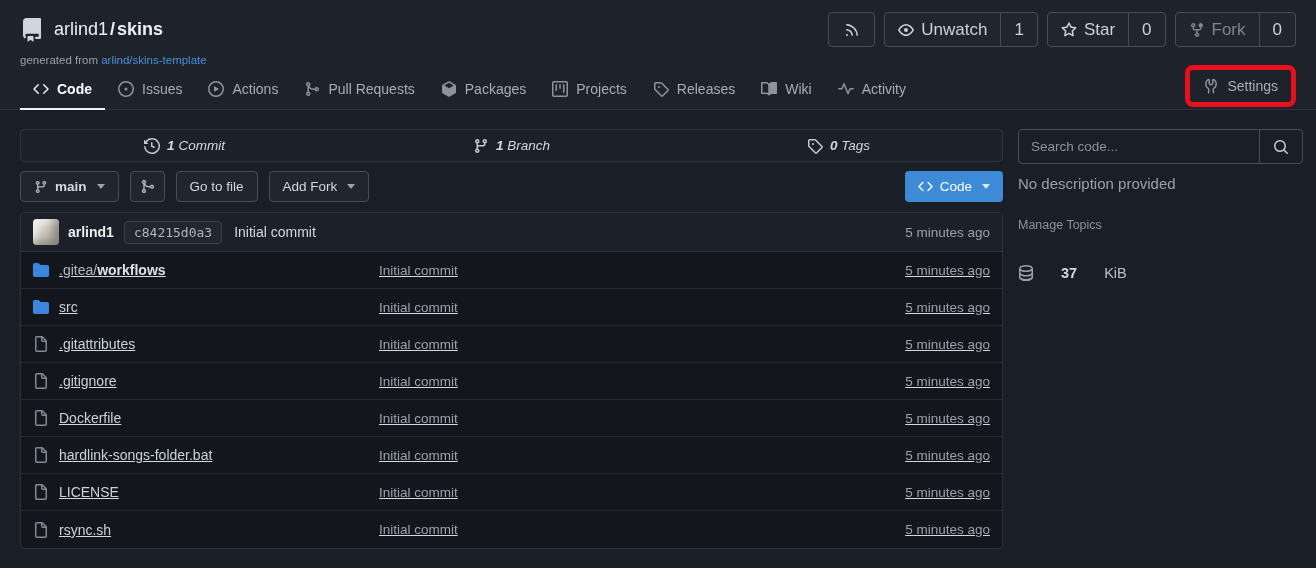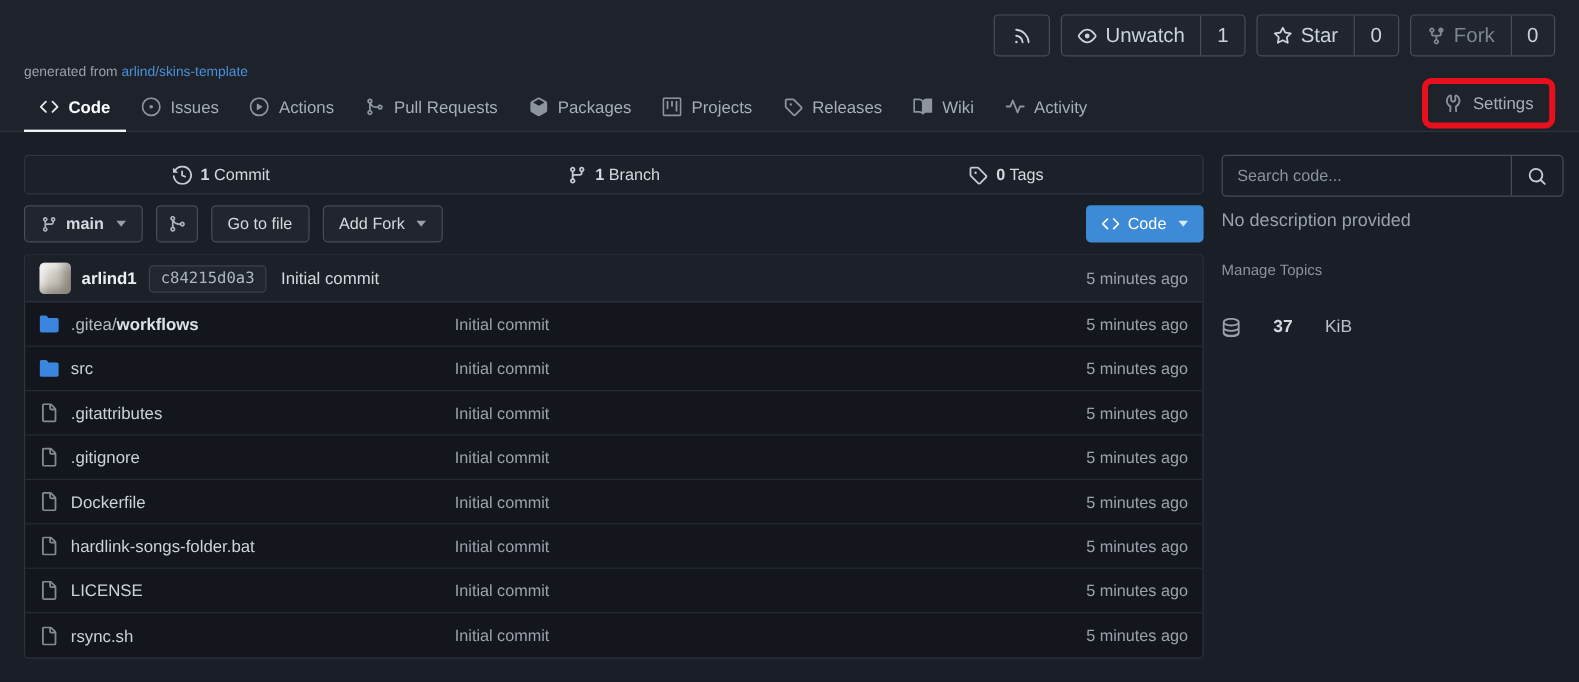--- a/index.html
+++ b/index.html
@@ -48,21 +48,21 @@
   .settings-box svg { color:#8d949d; }
 
   
   .content { display:flex; gap:15px; padding:19px 13px 0 20px; }
   .main { width:983px; flex:none; }
 
   .stats-bar {
     height:33px; border:1px solid #2f353e; border-radius:4px; background:#1c2129;
     display:flex; align-items:stretch;
   }
-  .stat { flex:1; display:flex; align-items:center; justify-content:center; gap:7px; color:#d3d9df; font-size:13.5px; }
+  .stat { flex:1; display:flex; align-items:center; justify-content:center; gap:7px; color:#d3d9df; font-size:13.5px;font-style:italic; }
   .stat b { font-weight:700; }
   .stat svg { color:#c3cad2; }
 
   .toolbar { margin-top:9px; display:flex; gap:11px; align-items:center; }
   .btn {
     height:31px; background:#20252e; border:1px solid #474e58; border-radius:4px;
     display:flex; align-items:center; gap:7px; padding:12px 13px; color:#d3d9df; font-size:13.5px; cursor:pointer;
   }
   .btn .bold { font-weight:700; }
   .caret { width:0; height:0; border-left:4px solid transparent; border-right:4px solid transparent; border-top:5px solid #9aa1ab; margin-left:3px; }
@@ -82,21 +82,21 @@
     box-shadow:inset -6px -4px 8px rgba(90,85,75,.45), inset 4px 4px 6px rgba(255,255,255,.6);
   }
   .commit-author { font-weight:700; color:#eceff2; margin:0 10px 0 9px; }
   .commit-hash {
     font-family:"DejaVu Sans Mono","Liberation Mono",monospace; font-size:13px; color:#aeb6bf;
     background:#21262f; border:1px solid #3a424c; border-radius:4px; padding:3px 9px;
   }
   .commit-msg { margin-left:12px; color:#d3d9df; }
   .commit-time { margin-left:auto; color:#9aa1ab; font-size:13.5px; }
 
-  .file-row { display:flex; align-items:center; height:37px; padding:0 12px; border-bottom:1px solid #252b33; }
+  .file-row { display:flex; align-items:center; height:37px; padding:0 12px; border-bottom:1px solid #252b33;text-decoration:underline; }
   .file-row:last-child { border-bottom:none;justify-content:center; }
   .fname { display:flex; align-items:center; gap:10px; width:346px; flex:none; color:#ccd2d9; }
   .fname .prefix { color:#b4bbc3; }
   .fname .boldname { font-weight:700; color:#dde2e8; }
   .folder-glyph { color:#3a85de; }
   .file-glyph { color:#828992; }
   .fmsg { flex:1; color:#9ba2ac; font-size:13.5px; }
   .ftime { color:#9ba2ac; font-size:13.5px; }
 
   
@@ -115,20 +115,28 @@
   .size-row svg { color:#9aa1ab; }
   .size-row .val { font-weight:700; color:#d3d9df; }
   .size-row .unit { color:#b9c0c8; }
 </style>
 </head>
 <body>
 
 <div class="header">
   <div class="header-inner">
     <div class="header-top">
+      <div class="repo-title">
+        <span class="repo-icon">
+          <svg width="24" height="24" viewBox="0 0 16 16" fill="currentColor">
+              <path d="M2 2.5A2.5 2.5 0 014.5 0h8.75a.75.75 0 01.75.75v12.5a.75.75 0 01-.75.75h-2.5a.75.75 0 110-1.5h1.75v-2h-8a1 1 0 00-.714 1.7.75.75 0 01-1.072 1.05A2.495 2.495 0 012 11.5v-9zm10.5-1V9h-8c-.356 0-.694.074-1 .208V2.5a1 1 0 011-1h8zM5 12.25v3.25a.25.25 0 00.4.2l1.45-1.087a.25.25 0 01.3 0L8.6 15.7a.25.25 0 00.4-.2v-3.25a.25.25 0 00-.25-.25h-3.5a.25.25 0 00-.25.25z"></path>
+            </svg>
+        </span>
+        <span><a style="color:inherit;text-decoration:none;"><span class="owner">arlind1</span></a><span class="sep">/</span><a style="color:inherit;text-decoration:none;"><span class="name">skins</span></a></span>
+      </div>
       <div class="header-actions">
         <div class="btn-sq">
           <span>
             <svg width="16" height="16" viewBox="0 0 16 16" fill="currentColor">
                 <path d="M2.002 2.725a.75.75 0 01.797-.699C8.79 2.42 13.58 7.21 13.974 13.201a.75.75 0 01-1.497.098 10.502 10.502 0 00-9.776-9.776.75.75 0 01-.699-.798zM2.84 7.05h-.002a7.002 7.002 0 016.113 6.111.75.75 0 11-1.49.178 5.503 5.503 0 00-4.8-4.8.75.75 0 01.179-1.489zM2 13a1 1 0 112 0 1 1 0 01-2 0z"></path>
               </svg>
           </span>
         </div>
         <div class="btn-grp">
           <div class="seg">

